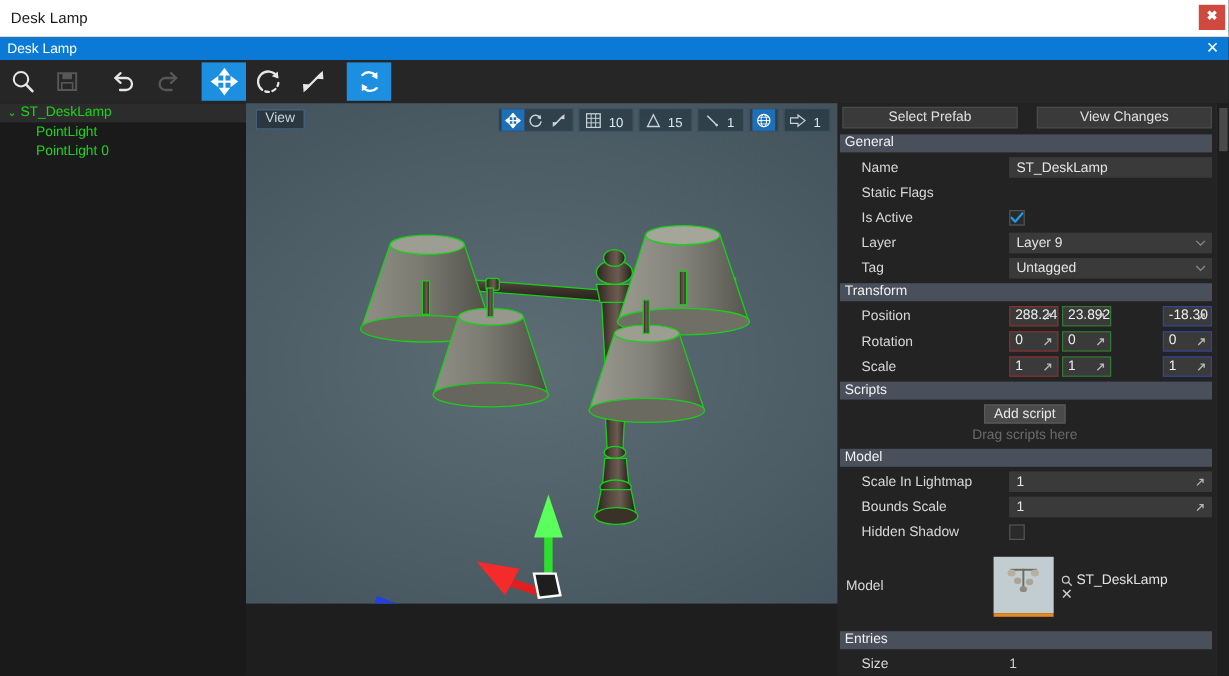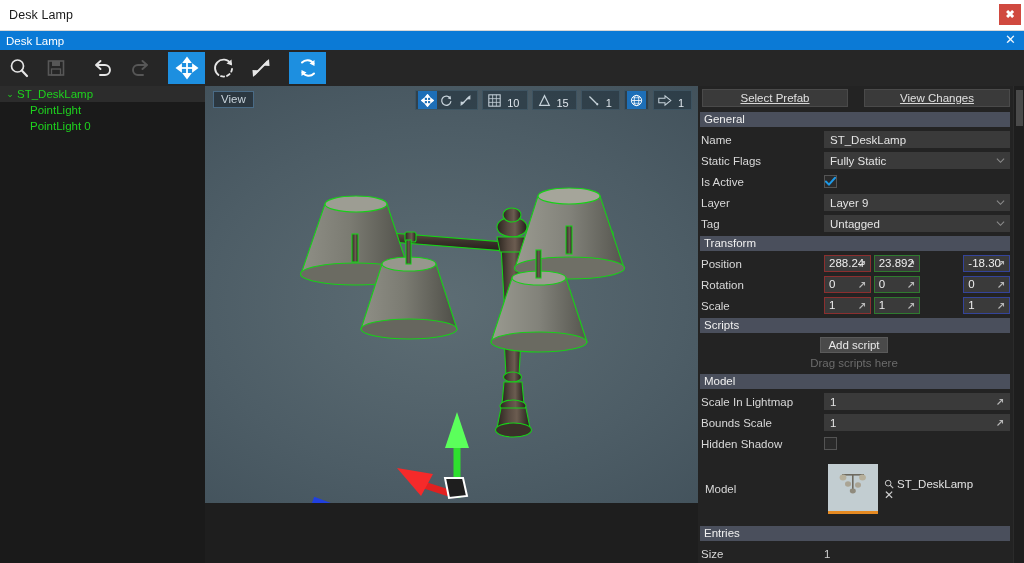--- a/index.html
+++ b/index.html
@@ -116,35 +116,35 @@
   
   .scene { position: absolute; left: 0; top: 0; width: 493px; height: 477px; }
 
   
   .inspector {
     position: absolute; left: 698px; top: 86px; width: 326px; height: 477px;
     background: #232323;
     overflow: hidden;
   }
   .insp-top {
-    display: flex; gap: 16px; padding: 3px 14px 3px 4px; text-decoration: underline;
+    display: flex; gap: 16px; padding: 3px 14px 3px 4px;
   }
   .insp-btn {
     flex: 1; height: 18px; line-height: 17px; text-align: center;
     background: #3a3a3a; border: 1px solid #4a4a4a;
     color: #e0e0e0; font-size: 11.5px; cursor: pointer;
   }
   .sec-header {
     margin: 2px 14px 2px 2px; height: 15px; line-height: 15px;
     background: #4a4f5c; color: #f0f0f0;
     font-size: 11.5px; padding-left: 4px;
   }
   .row {
     display: flex; align-items: center;
-    height: 21px; padding-left: 3px; padding-right: 14px;
+    height: 21px; padding-left: 20px; padding-right: 14px;
   }
   .row .lbl {
     width: 123px; flex: none;
     font-size: 11.5px; color: #d8d8d8;
   }
   .fld {
     flex: 1; height: 17px; line-height: 16px;
     background: #3a3a3a; border: 1px solid #3a3a3a;
     color: #e4e4e4; font-size: 11.5px;
     padding-left: 5px; overflow: hidden; white-space: nowrap;
@@ -488,26 +488,20 @@
 
     <div class="sec-header">General</div>
 
     <div class="row">
       <span class="lbl">Name</span>
       <div class="fld">ST_DeskLamp</div>
     </div>
 
     <div class="row">
       <span class="lbl">Static Flags</span>
-      <div class="fld dd">
-        <span>Fully Static</span>
-        <svg class="dd-arrow" viewBox="0 0 10 10">
-            <path d="M1 3 L5 7 L9 3" fill="none" stroke="#cfcfcf" stroke-width="1.2"></path>
-          </svg>
-      </div>
     </div>
 
     <div class="row">
       <span class="lbl">Is Active</span>
       <div class="chk on">
         <svg width="12" height="11" viewBox="0 0 12 11">
             <path d="M1 5.5 L4.3 9 L11 1.4" fill="none" stroke="#1d9ae8" stroke-width="2.1" stroke-linecap="round" stroke-linejoin="round"></path>
           </svg>
       </div>
     </div>

